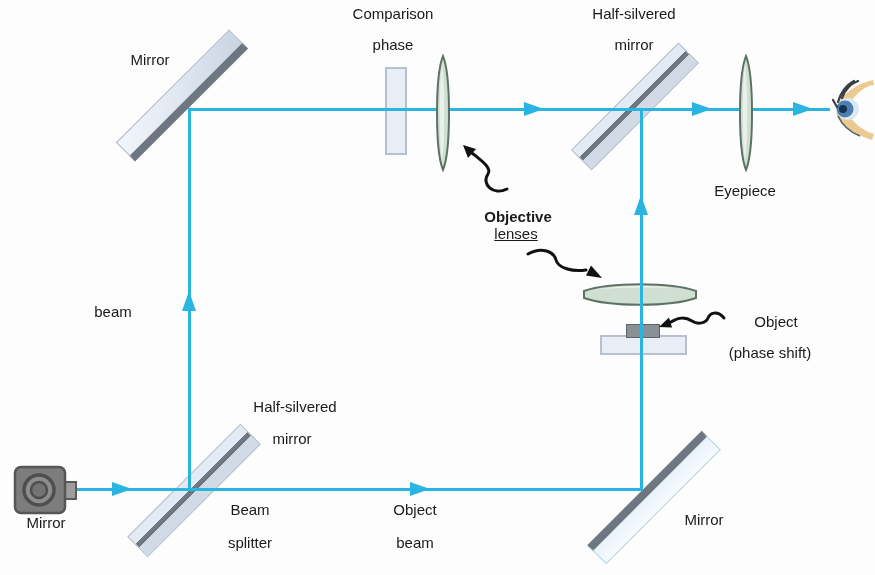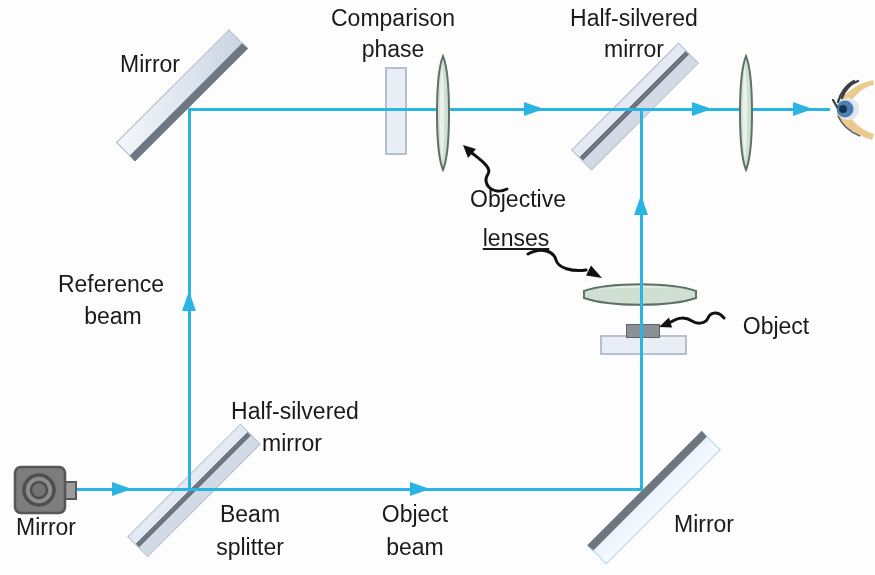--- a/index.html
+++ b/index.html
@@ -1,21 +1,21 @@
 <!DOCTYPE html>
 <html style="--beam: #29b4e2; --text: #1a1a1a; --mirror-back: #6e7681; --lens-fill: #cfdfd2; --lens-stroke: #5d7265; --slide-fill: #e9edf5; --object-fill: #8b9097; --eye-skin: #ecc98f; --eye-iris: #4a7fb0;"><head>
 <meta charset="utf-8">
 <style>
   html,body{margin:0;padding:0;background:#fff;}
   #diagram{
     position:relative; width:875px; height:575px; background:#fdfdfd;
     font-family:"Liberation Sans", sans-serif; overflow:hidden;
   }
   .lbl{
-    position:absolute; z-index:6; font-size:23px; line-height:1.28;
+    position:absolute; z-index:6; font-size:15px; line-height:1.28;
     color:var(--text,#1a1a1a); transform:translateX(-50%); white-space:nowrap;
   }
   .beam{position:absolute; background:var(--beam,#29b4e2); z-index:3;}
   .arrow-r{position:absolute; width:0; height:0; z-index:3;
     border-left:20px solid var(--beam,#29b4e2);
     border-top:7px solid transparent; border-bottom:7px solid transparent;}
   .arrow-u{position:absolute; width:0; height:0; z-index:3;
     border-bottom:20px solid var(--beam,#29b4e2);
     border-left:7px solid transparent; border-right:7px solid transparent;}
   .mirror{position:absolute; z-index:2;}
@@ -120,27 +120,28 @@
   </svg>
 
   <div class="lbl" style="left:150px; top:50px;">Mirror</div>
 
   <div class="lbl" style="left:393px; top:4px;">Comparison</div>
   <div class="lbl" style="left:393px; top:35px;">phase</div>
 
   <div class="lbl" style="left:634px; top:4px;">Half-silvered</div>
   <div class="lbl" style="left:634px; top:35px;">mirror</div>
 
+  <div class="lbl" style="left:745px; top:181px;">Eyepiece</div>
 
-  <div class="lbl" style="left:518px; top:185px;">Objective</div>
+  <div class="lbl" style="left:518px; top:207px;font-weight:bold;">Objective</div>
   <div class="lbl" style="left:516px; top:224px;text-decoration:underline;">lenses</div>
 
   <div class="lbl" style="left:776px; top:312px;">Object</div>
+  <div class="lbl" style="left:770px; top:343px;">(phase shift)</div>
 
-  <div class="lbl" style="left:111px; top:270px;">Reference</div>
   <div class="lbl" style="left:113px; top:302px;">beam</div>
 
   <div class="lbl" style="left:295px; top:397px;">Half-silvered</div>
   <div class="lbl" style="left:292px; top:429px;">mirror</div>
 
   <div class="lbl" style="left:250px; top:500px;">Beam</div>
   <div class="lbl" style="left:250px; top:533px;">splitter</div>
 
   <div class="lbl" style="left:415px; top:500px;">Object</div>
   <div class="lbl" style="left:415px; top:533px;">beam</div>

